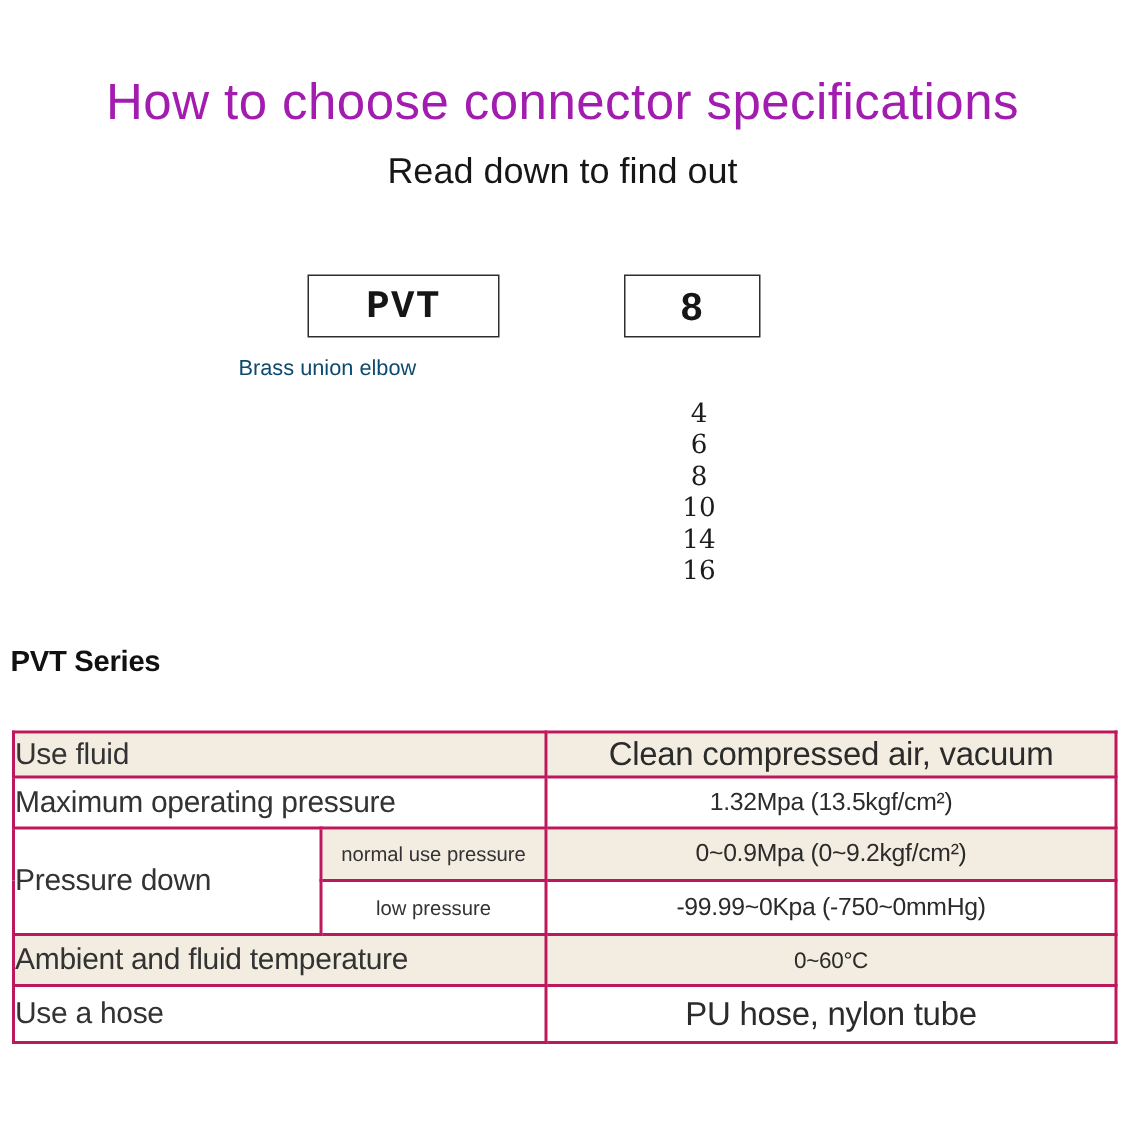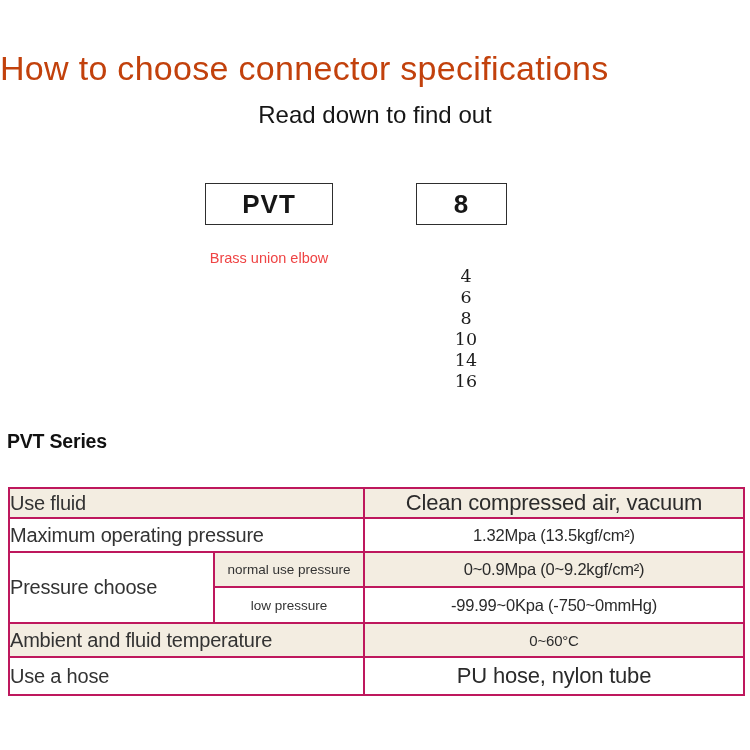--- a/index.html
+++ b/index.html
@@ -10,25 +10,25 @@
     background: #ffffff;
     overflow: hidden;
     font-family: "Liberation Sans", sans-serif;
     color: #1f1f1f;
   }
 
   
   .page-title {
     position: absolute;
     top: 49px; left: 0; width: 750px;
-    text-align: left;
+    text-align: center;
     font-size: 34px;
     font-weight: 500;
     letter-spacing: 0.3px;
-    color: #c2410c;
+    color: #a21caf;
   }
   .page-subtitle {
     position: absolute;
     top: 101px; left: 0; width: 750px;
     text-align: center;
     font-size: 24px;
     color: #161616;
   }
 
   
@@ -39,29 +39,28 @@
     border: 1px solid #2e2e2e;
     background: #ffffff;
     display: flex;
     align-items: center;
     justify-content: center;
     font-size: 26px;
     font-weight: 700;
     letter-spacing: 1px;
     color: #161616;
   }
-  .model-box { left: 205px; width: 126px; }
+  .model-box { left: 205px; width: 126px; font-family: Liberation Mono, monospace; }
   .tube-box  { left: 416px; width: 89px;  }
 
   .box-caption {
     position: absolute;
-    top: 250px;
-    text-align: center;
+    top: 238px;
     font-size: 14.5px;
-    color: #ef4444;
+    color: #0c4a6e;
   }
   .model-caption { left: 159px; width: 220px; }
   .tube-caption  { left: 371px; width: 180px; }
 
   .tube-options {
     position: absolute;
     top: 266px; left: 391px; width: 150px;
     text-align: center;
     font-family: "DejaVu Serif", "Liberation Serif", serif;
     font-size: 17.5px;
@@ -159,21 +158,21 @@
     <tbody>
       <tr class="r1">
         <td colspan="2" class="row-label beige">Use fluid</td>
         <td class="row-value v-lg beige">Clean compressed air, vacuum</td>
       </tr>
       <tr class="r2">
         <td colspan="2" class="row-label white">Maximum operating pressure</td>
         <td class="row-value v-md white">1.32Mpa (13.5kgf/cm²)</td>
       </tr>
       <tr class="r3">
-        <td rowspan="2" class="row-label white">Pressure choose</td>
+        <td rowspan="2" class="row-label white">Pressure down</td>
         <td class="sub-label beige">normal use pressure</td>
         <td class="row-value v-md beige">0~0.9Mpa (0~9.2kgf/cm²)</td>
       </tr>
       <tr class="r4">
         <td class="sub-label white">low pressure</td>
         <td class="row-value v-md white">-99.99~0Kpa (-750~0mmHg)</td>
       </tr>
       <tr class="r5">
         <td colspan="2" class="row-label beige">Ambient and fluid temperature</td>
         <td class="row-value v-sm beige">0~60°C</td>

